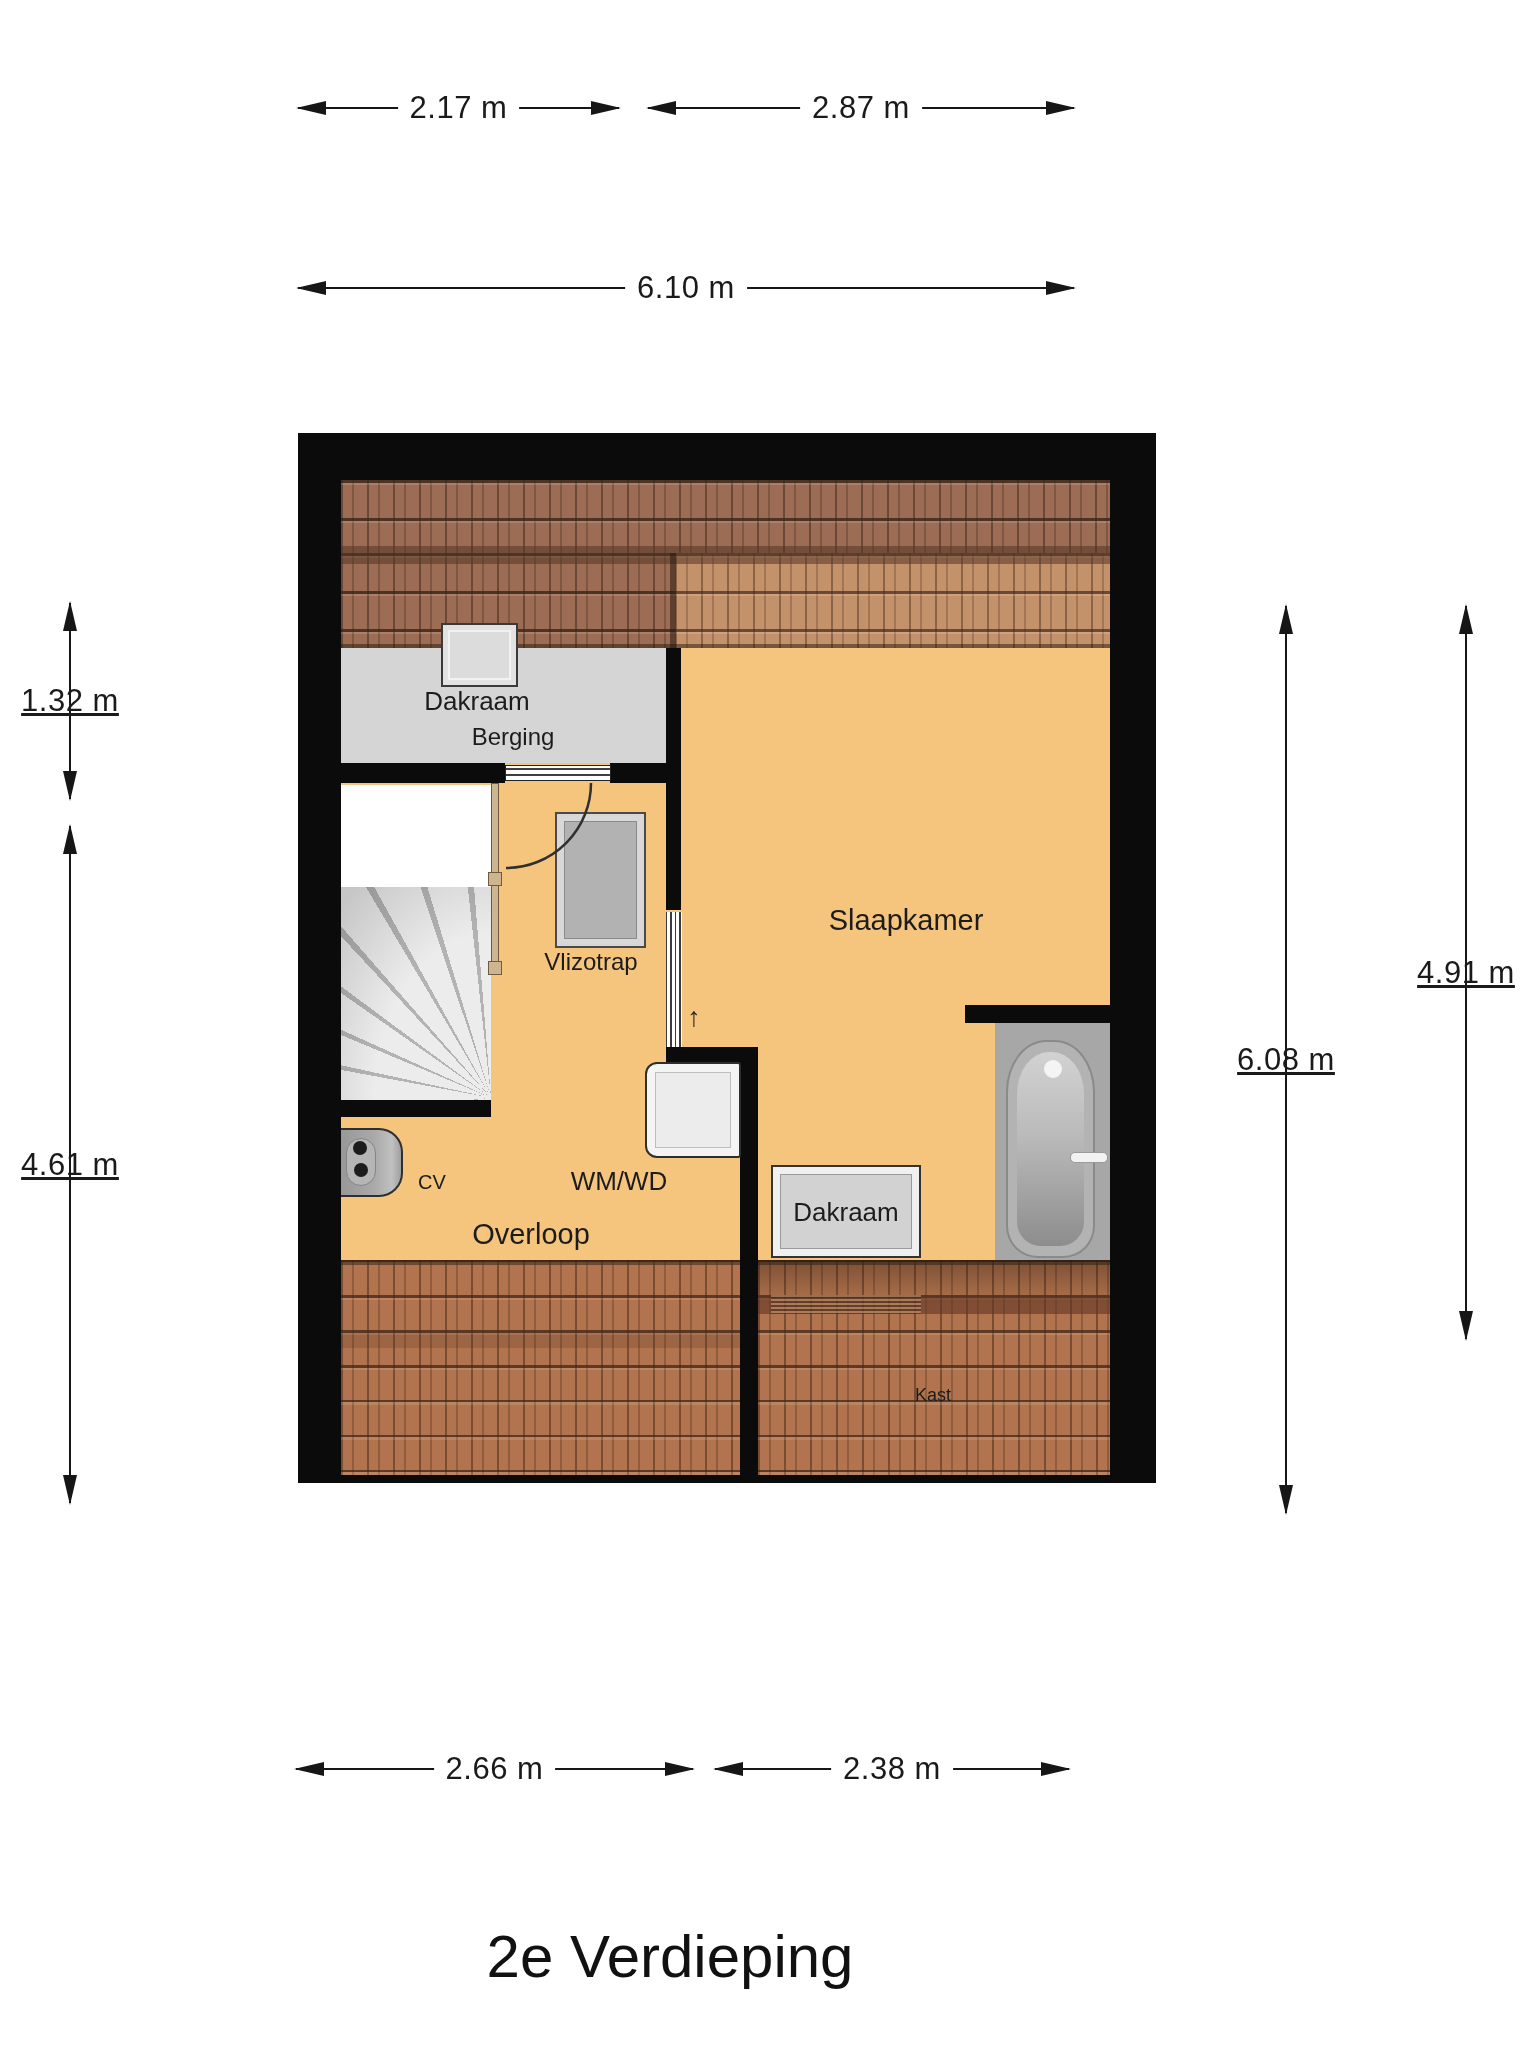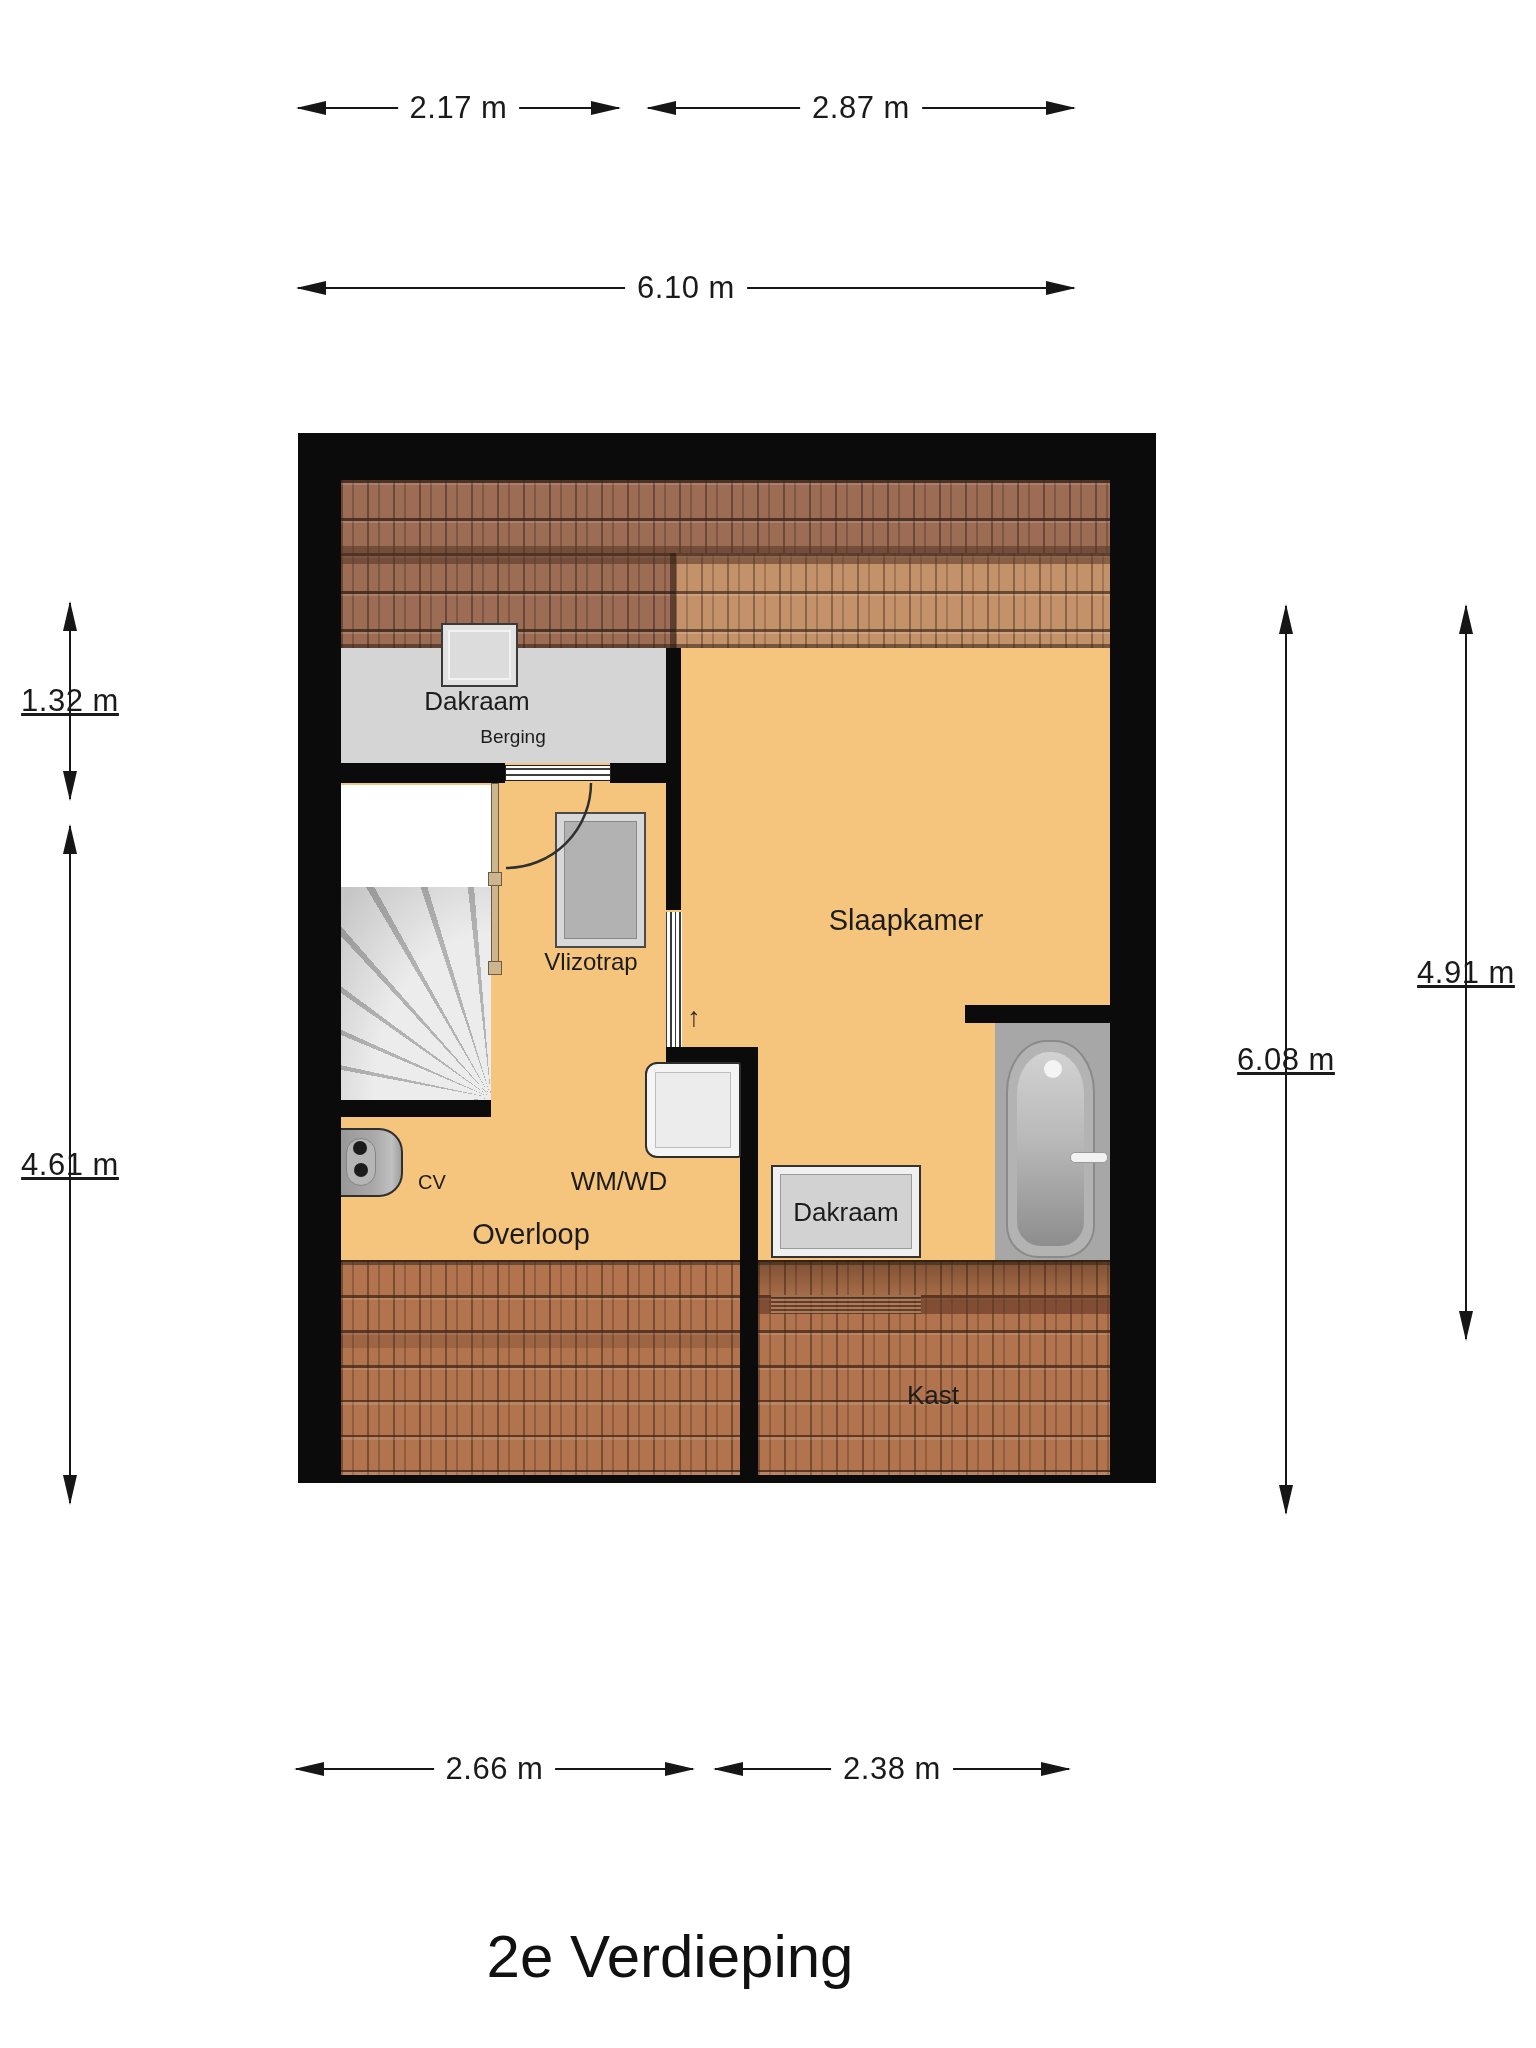--- a/index.html
+++ b/index.html
@@ -135,21 +135,21 @@
       <div class="abs" style="left:0;top:66px;width:769px;height:18px;background:rgba(86,52,38,.55)" data-name="roof-ridge-top"></div>
       <div class="abs" style="left:329px;top:73px;width:6px;height:95px;background:rgba(40,25,15,.55)" data-name="roof-seam"></div>
       <div class="abs" style="left:0;top:164px;width:769px;height:4px;background:rgba(40,25,15,.5)" data-name="roof-eave-top"></div>
 
       <div class="abs" style="left:0;top:168px;width:325px;height:115px;background:var(--floor-gray,#d5d5d5)" data-name="berging-floor"></div>
 
       <div class="abs" style="left:100px;top:143px;width:77px;height:64px;background:#e2e2e2;border:2px solid #3a3a3a" data-name="dakraam-top-window">
         <div style="position:absolute;inset:5px;border:2px solid #f2f2f2;background:#dcdcdc" data-name="dakraam-top-window-frame"></div>
       </div>
       <span class="room-label" style="left:136px;top:221px;font-size:26px" data-name="dakraam-top-label">Dakraam</span>
-      <span class="room-label" style="left:172px;top:257px;font-size:19px" data-name="room-label-berging">Berging</span>
+      <span class="room-label" style="left:172px;top:257px;font-size:24px" data-name="room-label-berging">Berging</span>
 
       <div class="abs wall" style="left:325px;top:168px;width:15px;height:262px" data-name="wall-berging-slaapkamer"></div>
       <div class="abs wall" style="left:0;top:283px;width:164px;height:20px" data-name="wall-berging-bottom-left"></div>
       <div class="abs wall" style="left:269px;top:283px;width:56px;height:20px" data-name="wall-berging-bottom-right"></div>
 
       <div class="abs" style="left:164px;top:285px;width:106px;height:16px;border:1.5px solid #222;
            background:repeating-linear-gradient(180deg,#fff 0 2.5px,#3f3f3f 2.5px 4px,#fff 4px 6px)" data-name="berging-door"></div>
 
       <div class="abs" style="left:0;top:305px;width:150px;height:102px;background:#fff" data-name="stairwell-opening"></div>
       <div class="abs" id="stairs" style="left:0;top:407px;width:150px;height:215px" data-name="staircase"></div>
@@ -202,21 +202,21 @@
 
       <div class="abs tiles-bottom" style="left:0;top:780px;width:399px;height:215px" data-name="roof-tiles-bottom-left">
         <div style="position:absolute;left:0;top:0;width:100%;height:5px;background:rgba(40,25,15,.55)" data-name="roof-eave-bottom"></div>
         <div style="position:absolute;left:0;top:70px;width:100%;height:18px;background:rgba(86,52,36,.22)" data-name="roof-ridge-faint"></div>
       </div>
       <div class="abs tiles-bottom shade-top" style="left:417px;top:780px;width:352px;height:215px" data-name="roof-tiles-bottom-right">
         <div style="position:absolute;left:0;top:0;width:100%;height:5px;background:rgba(40,25,15,.55)" data-name="roof-eave-bottom"></div>
         <div style="position:absolute;left:0;top:35px;width:100%;height:19px;background:rgba(96,54,36,.6)" data-name="roof-ridge-kast"></div>
         <div style="position:absolute;left:13px;top:35px;width:150px;height:19px;
              background:repeating-linear-gradient(180deg,rgba(210,170,130,.5) 0 2px,rgba(70,40,25,.45) 2px 4px)" data-name="roof-ridge-stripes"></div>
-        <span class="room-label" style="left:175px;top:135px;font-size:26px" data-name="room-label-kast">Kast</span>
+        <span class="room-label" style="left:175px;top:135px;font-size:18px" data-name="room-label-kast">Kast</span>
       </div>
 
       <svg class="overlay" width="769" height="995" viewBox="0 0 769 995" data-name="door-swing-arc">
         <path d="M250,303 A85,85 0 0 1 165,388" fill="none" stroke="#2f2f2f" stroke-width="2.5"></path>
       </svg>
     </div>
   </div>
 
   <div id="title" data-name="floor-title">2e Verdieping</div>
 </div>

